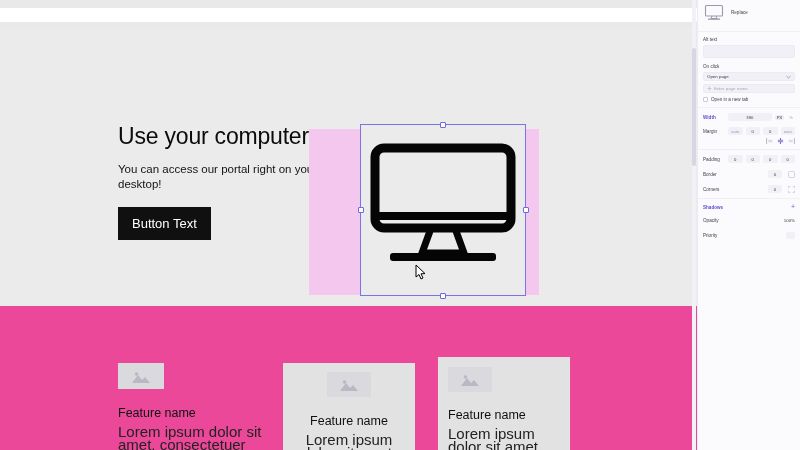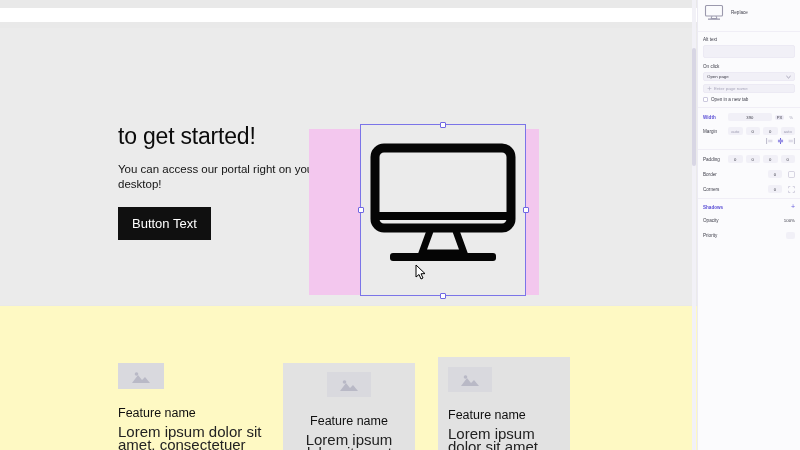--- a/index.html
+++ b/index.html
@@ -108,21 +108,21 @@
 
   
   .cursor {
     position: absolute;
     left: 415px; top: 236px;
     width: 12px; height: 16px;
     pointer-events: none;
   }
 
   
-  .cards { position: absolute; left: 0; top: 305px; width: 697px; height: 145px; background: #fef9c3; }
+  .cards { position: absolute; left: 0; top: 305px; width: 697px; height: 145px; background: #ec4899; }
   .card {
     position: absolute;
     padding: 0;
   }
   .card-img {
     background: #d9d9de;
     display: flex; align-items: center; justify-content: center;
   }
   .card-title {
     font-size: 12.5px;
@@ -249,21 +249,21 @@
 <div id="canvas">
 
   <div class="top-strip"></div>
   <div class="top-white-bar"></div>
   <div class="top-strip2"></div>
 
   <div class="hero">
 
     <div class="hero-text">
       <div class="hero-title">
-        <div>to get started!</div>
+        <div>Use your computer</div>
       </div>
       <div class="hero-sub">You can access our portal right on your desktop!</div>
       <button class="hero-btn">Button Text</button>
     </div>
 
     <div class="pink-band"></div>
 
     <div class="sel-box">
       <div class="monitor-wrap">
         <svg width="146" height="134" viewBox="0 0 146 134">

